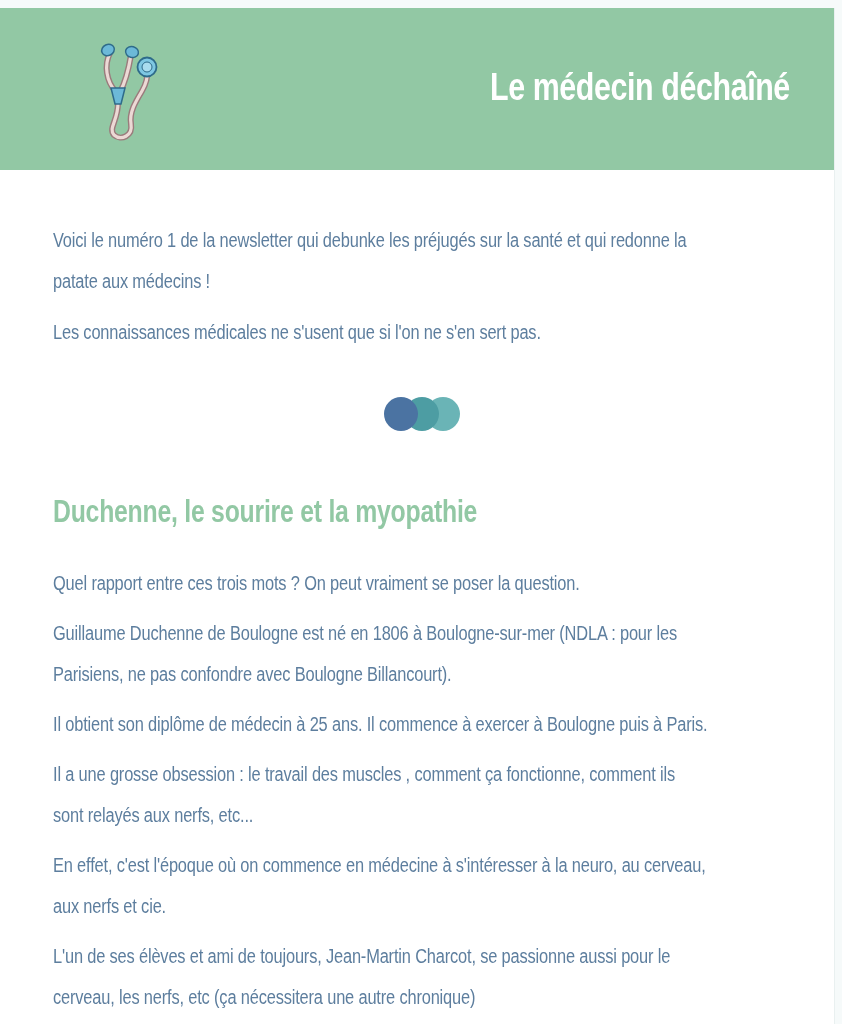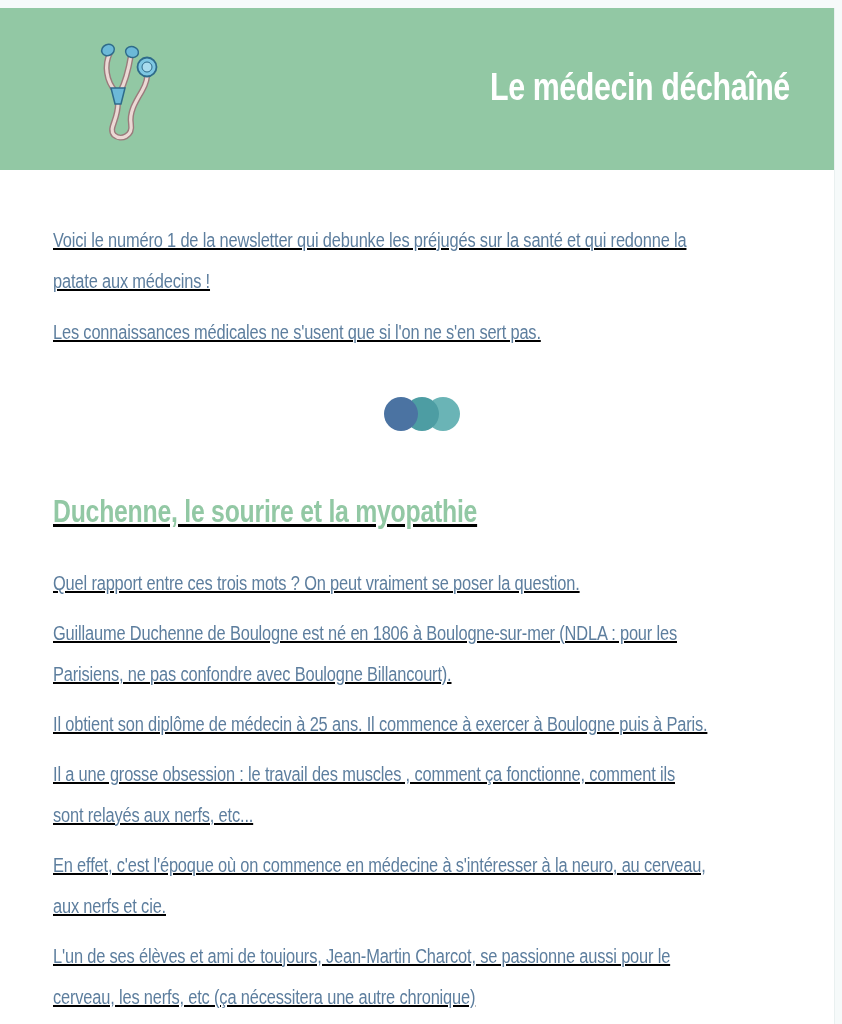--- a/index.html
+++ b/index.html
@@ -41,21 +41,20 @@
     color: #ffffff;
     font-size: 38px;
     font-weight: bold;
     letter-spacing: -0.5px;
     white-space: pre;
     transform: scaleX(0.80);
     transform-origin: 100% 50%;
   }
   .content {
     padding: 0 44px 0 53px;
-    text-decoration: underline;
   }
   .intro { margin-top: 50px; }
   .para {
     color: var(--text);
     font-size: 20px;
     line-height: 41px;
     letter-spacing: -0.2px;
     white-space: pre;
     transform: scaleX(0.82);
     transform-origin: 0 0;

